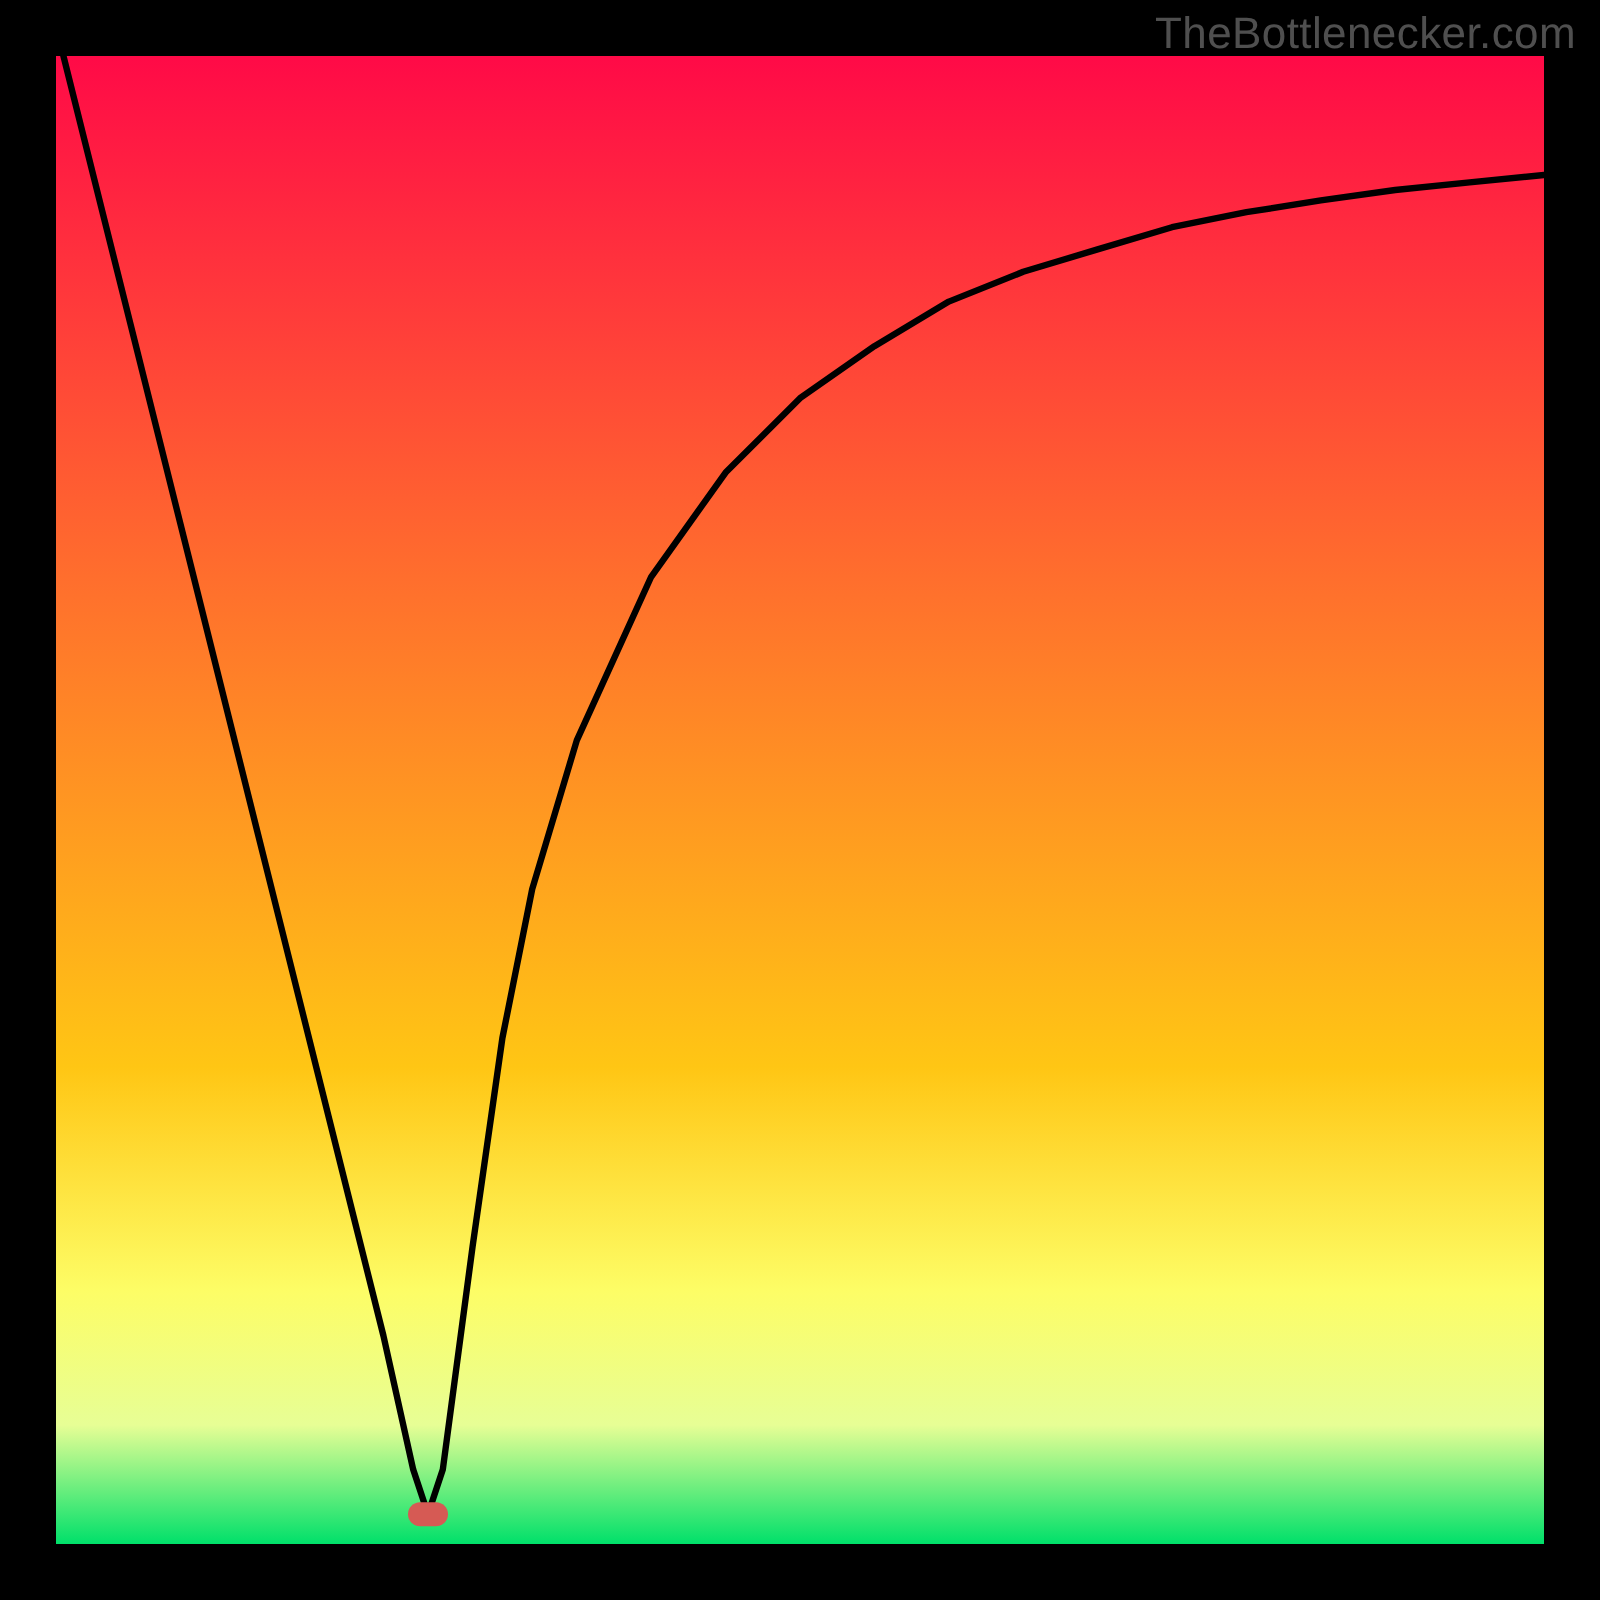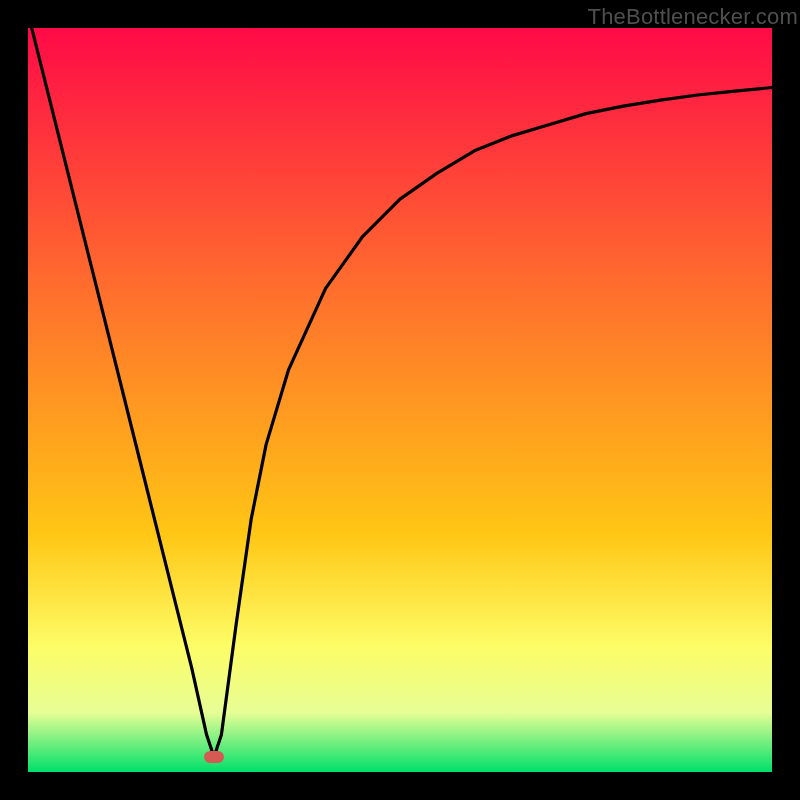--- a/index.html
+++ b/index.html
@@ -20,21 +20,21 @@
   }
   .plot {
     position: absolute;
     inset: 0;
     width: 744px;
     height: 744px;
   }
   .watermark {
     position: absolute;
     top: 4px;
-    right: 2px;
+    right: 12px;
     color: #4f4f4f;
     font-size: 22px;
     font-weight: 500;
     letter-spacing: 0.2px;
   }
 </style>
 </head>
 <body>
 
 <div class="watermark">TheBottlenecker.com</div>

